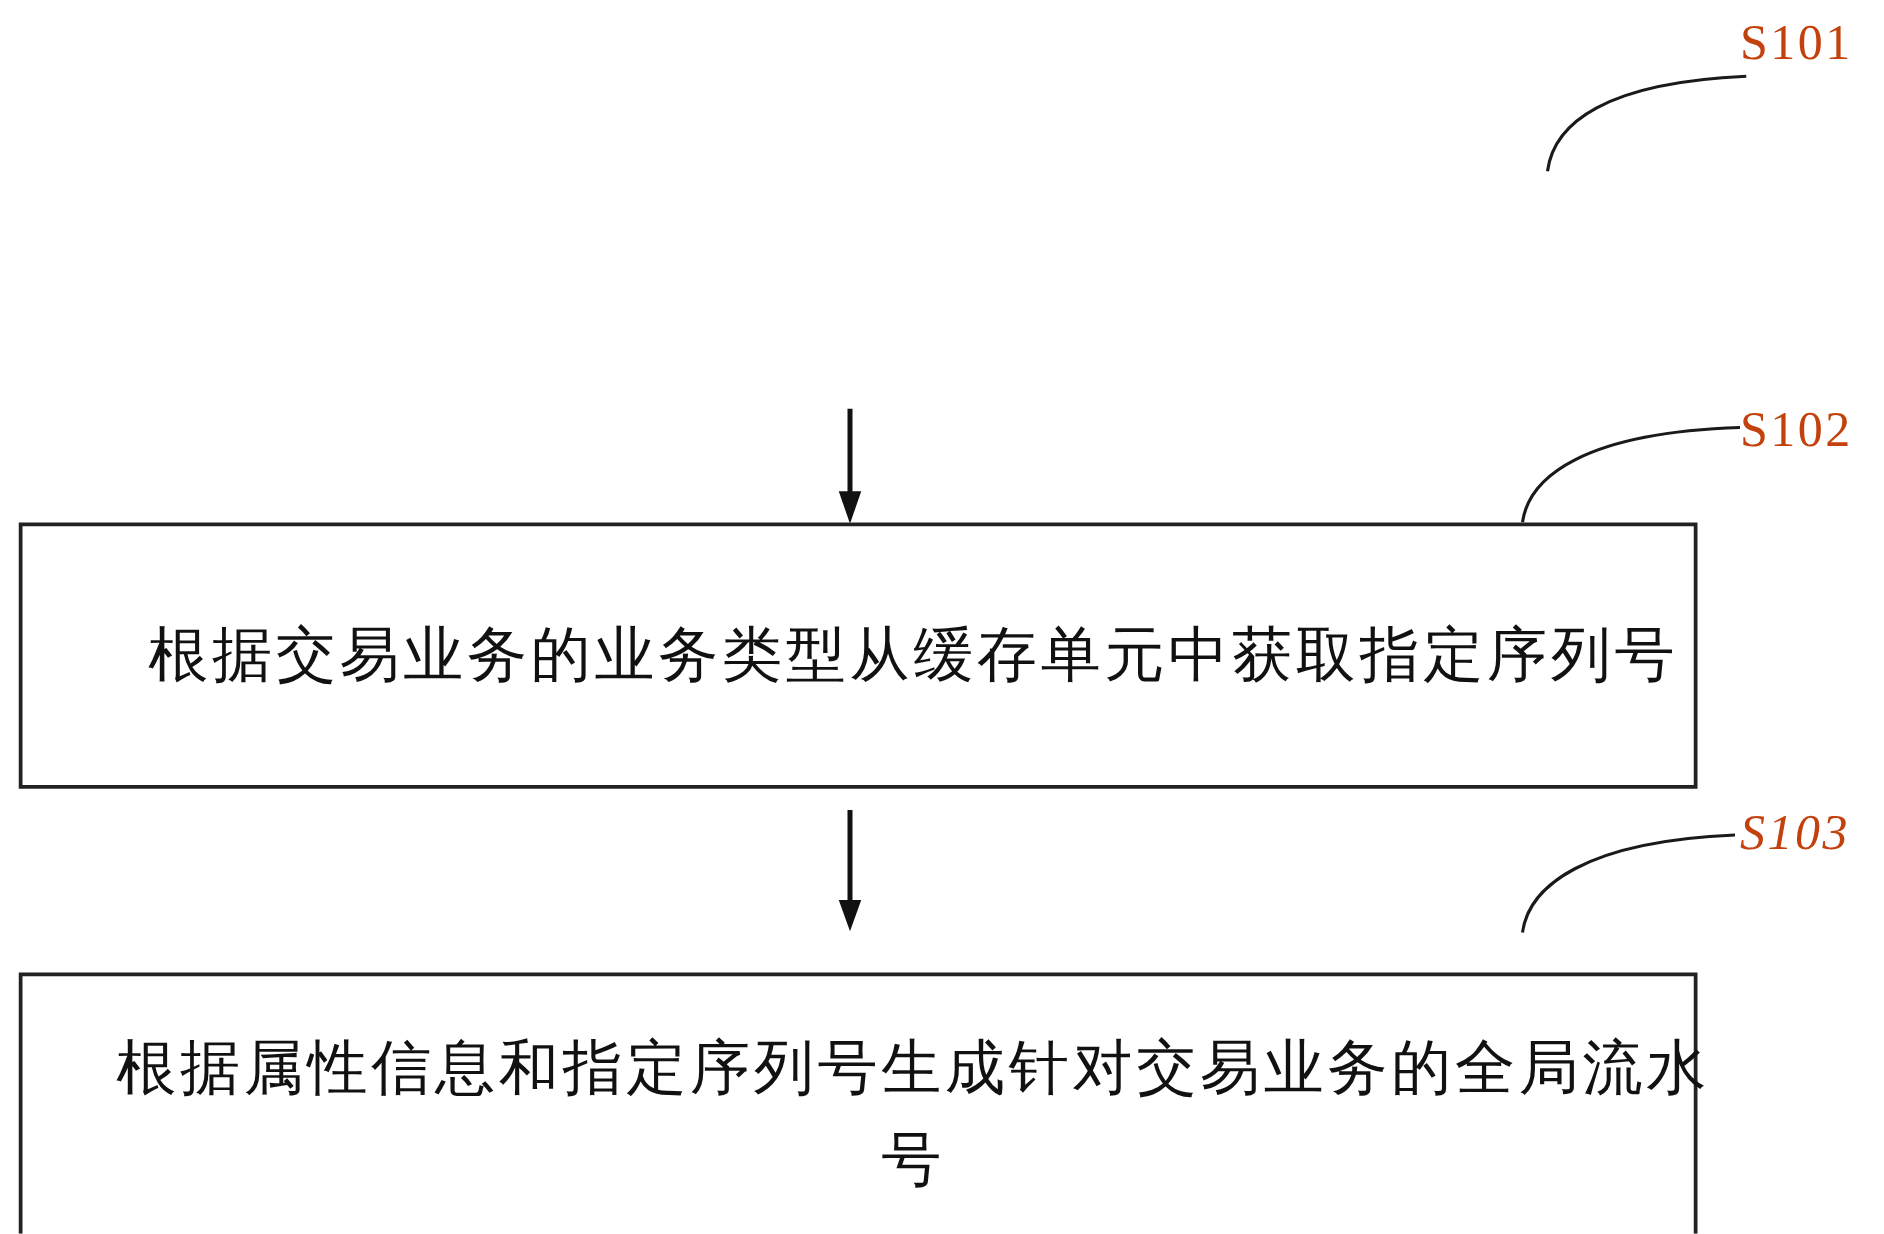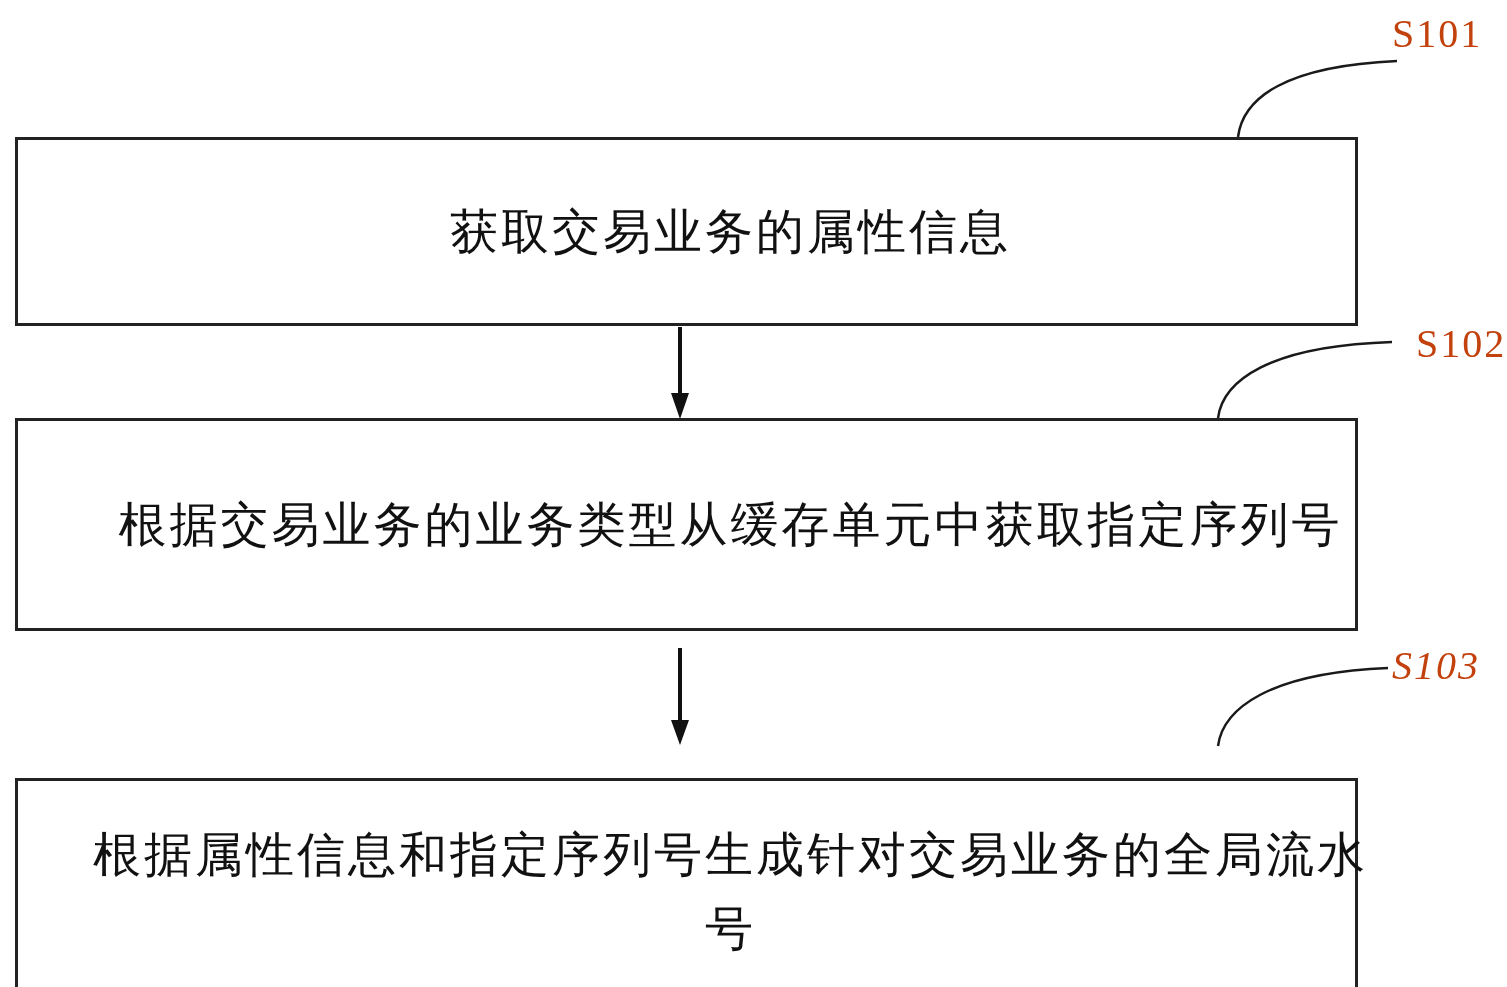--- a/index.html
+++ b/index.html
@@ -56,21 +56,21 @@
   }
   .step-label{
     position:absolute;
     left:1392px;
     font-size:40px;
     letter-spacing:2px;
     color:#c2410c;
     line-height:1;
   }
   .label1{top:14px;}
-  .label2{top:324px;margin-left:24px;}
+  .label2{top:324px;}
   .label3{top:646px;font-style:italic;}
 </style>
 </head>
 <body>
 
 <div class="canvas">
 
   <svg class="connector-layer" width="1507" height="987" viewBox="0 0 1507 987" xmlns="http://www.w3.org/2000/svg">
     <path class="leader" d="M1238,137 C1243,98 1285,66 1397,61"></path>
     <path class="leader" d="M1218,418 C1223,381 1268,346 1392,342"></path>
@@ -78,23 +78,20 @@
     <g>
       <line class="arrow-shaft" x1="680" y1="327" x2="680" y2="396"></line>
       <polygon class="arrow-head" points="671,393 689,393 680,419"></polygon>
     </g>
     <g>
       <line class="arrow-shaft" x1="680" y1="648" x2="680" y2="723"></line>
       <polygon class="arrow-head" points="671,720 689,720 680,745"></polygon>
     </g>
   </svg>
 
-  <div class="flow-box box1">
-    <span class="box-line">获取交易业务的属性信息</span>
-  </div>
 
   <div class="flow-box box2">
     <span class="box-line">根据交易业务的业务类型从缓存单元中获取指定序列号</span>
   </div>
 
   <div class="flow-box box3">
     <span class="box-line">根据属性信息和指定序列号生成针对交易业务的全局流水</span>
     <span class="box-line">号</span>
   </div>
 

